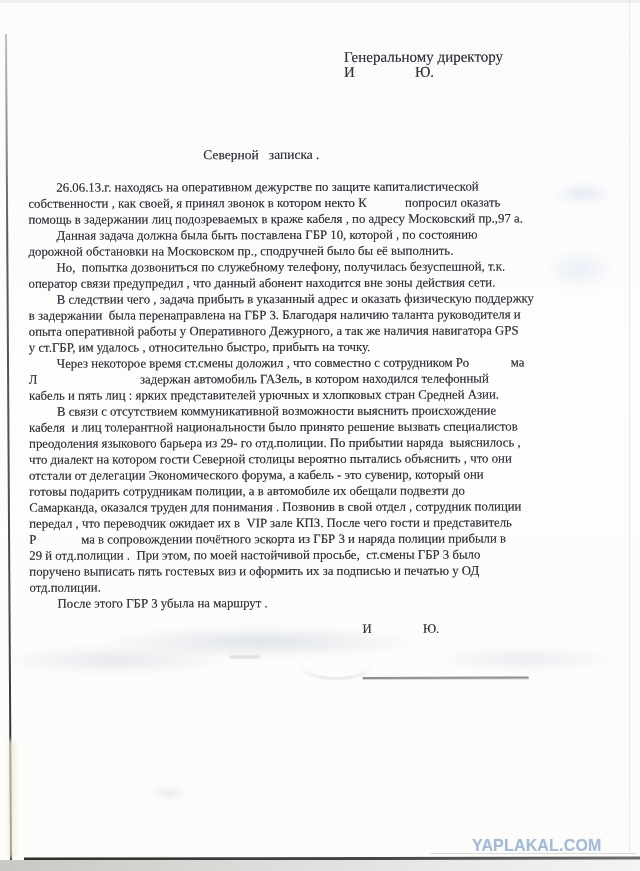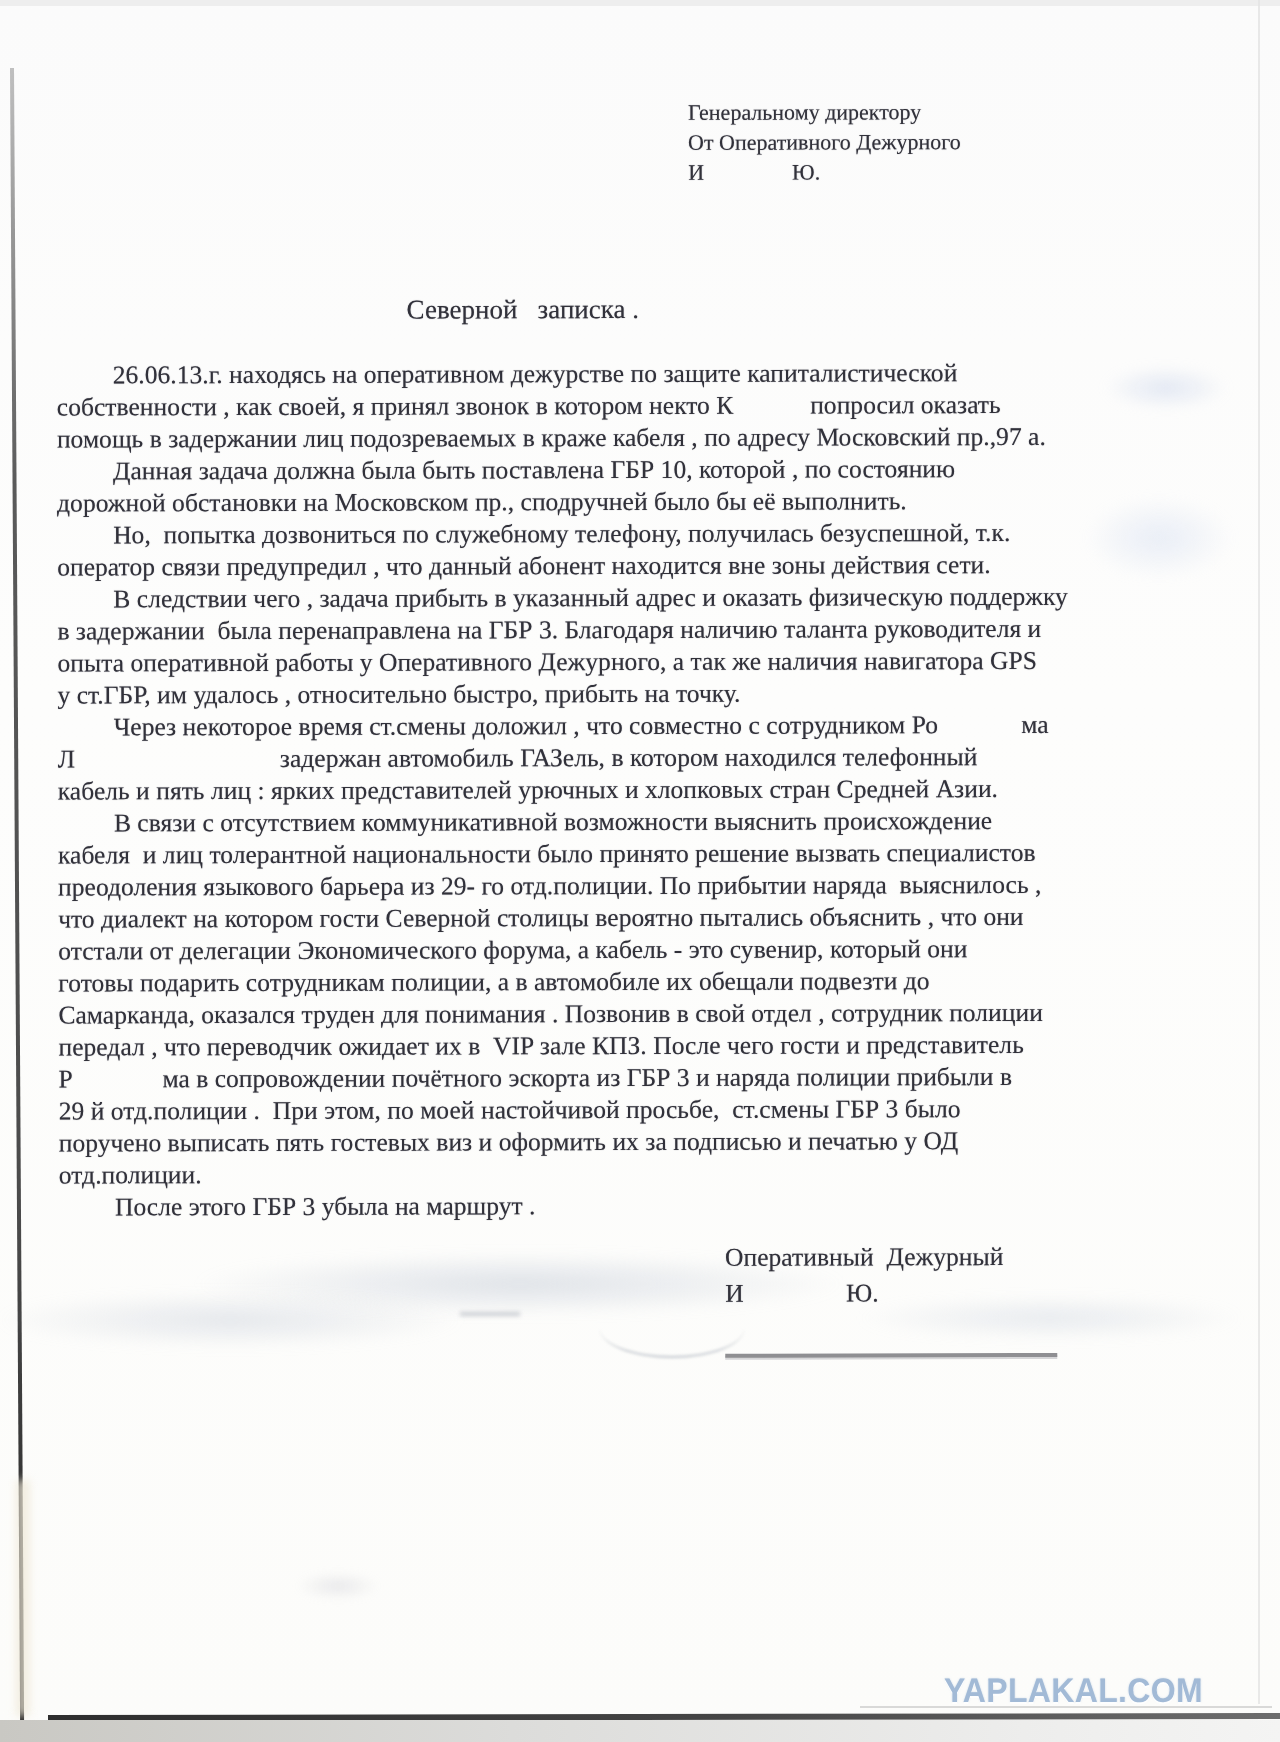--- a/index.html
+++ b/index.html
@@ -18,21 +18,21 @@
     transform: rotate(-0.15deg);
     transform-origin: 50% 50%;
   }
   .line {
     white-space: pre;
     text-shadow: 0 0 0.5px rgba(45,45,60,0.55);
   }
   .recipient {
     position: absolute;
     left: 345px; top: 50px;
-    font-size: 11px;
+    font-size: 15px;
     line-height: 15px;
   }
   .memo-title {
     position: absolute;
     left: 204px; top: 147px;
     font-size: 13.5px;
     white-space: pre;
     text-shadow: 0 0 0.5px rgba(45,45,60,0.55);
   }
   .memo-body {
@@ -129,21 +129,20 @@
   <div class="stain stain-crease-1"></div>
   <div class="stain stain-crease-2"></div>
   <div class="stain stain-sig"></div>
   <div class="stain crease-arc"></div>
   <div class="stain crease-dash"></div>
   <div class="stain stain-bottom-1"></div>
 
   <div class="content">
     <div class="recipient">
         <div class="line">Генеральному директору</div>
-        <div class="line">От Оперативного Дежурного</div>
         <div class="line">И                Ю.</div>
       </div>
 
     <div class="memo-title">Северной   записка .</div>
 
     <div class="memo-body">
         <div class="line indent">26.06.13.г. находясь на оперативном дежурстве по защите капиталистической</div>
         <div class="line">собственности , как своей, я принял звонок в котором некто К            попросил оказать</div>
         <div class="line">помощь в задержании лиц подозреваемых в краже кабеля , по адресу Московский пр.,97 а.</div>
         <div class="line indent">Данная задача должна была быть поставлена ГБР 10, которой , по состоянию</div>
@@ -166,21 +165,20 @@
         <div class="line">Самарканда, оказался труден для понимания . Позвонив в свой отдел , сотрудник полиции</div>
         <div class="line">передал , что переводчик ожидает их в  VIP зале КПЗ. После чего гости и представитель</div>
         <div class="line">Р              ма в сопровождении почётного эскорта из ГБР 3 и наряда полиции прибыли в</div>
         <div class="line">29 й отд.полиции .  При этом, по моей настойчивой просьбе,  ст.смены ГБР 3 было</div>
         <div class="line">поручено выписать пять гостевых виз и оформить их за подписью и печатью у ОД</div>
         <div class="line">отд.полиции.</div>
         <div class="line indent">После этого ГБР 3 убыла на маршрут .</div>
       </div>
 
     <div class="signature">
-        <div class="line">Оперативный  Дежурный</div>
         <div class="line">И                Ю.</div>
       </div>
 
     <div class="sig-line"></div>
   </div>
 
   <div class="wm-underline"></div>
   <div class="watermark">YAPLAKAL.COM</div>
   <div class="edge-bottom"></div>
   <div class="below-strip"></div>

